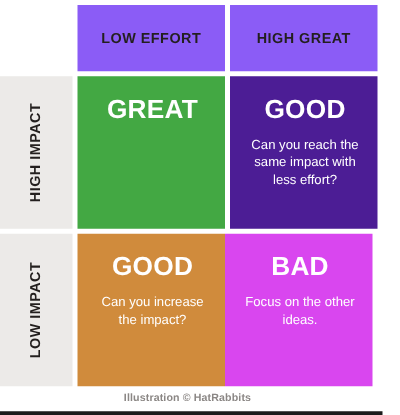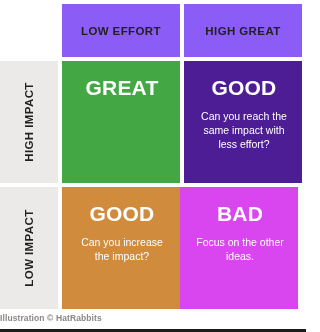--- a/index.html
+++ b/index.html
@@ -94,21 +94,21 @@
   #quadrant-good  { left: 184px; top: 61px;  width: 118px; height: 122px; background: #4c1d95; }
   #quadrant-weak  { left: 62px;  top: 187px; width: 118px; height: 122px; background: #D08B3C; }
   #quadrant-bad   { left: 180px; top: 187px; width: 118px; height: 122px; background: #d946ef; }
 
   
   #attribution {
     position: absolute;
     left: 0;
     right: 6px;
     top: 313px;
-    text-align: left;
+    text-align: center;
     font-size: 8.5px;
     font-weight: bold;
     color: #8b8785;
     letter-spacing: 0.1px;
   }
 
   
   #bottom-rule {
     position: absolute;
     left: 0;

